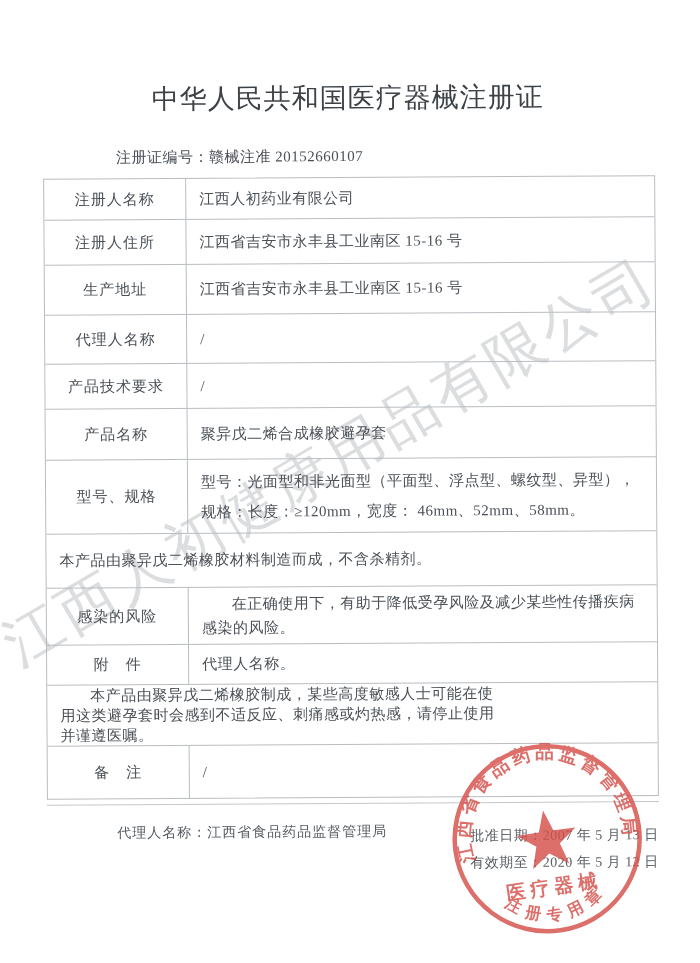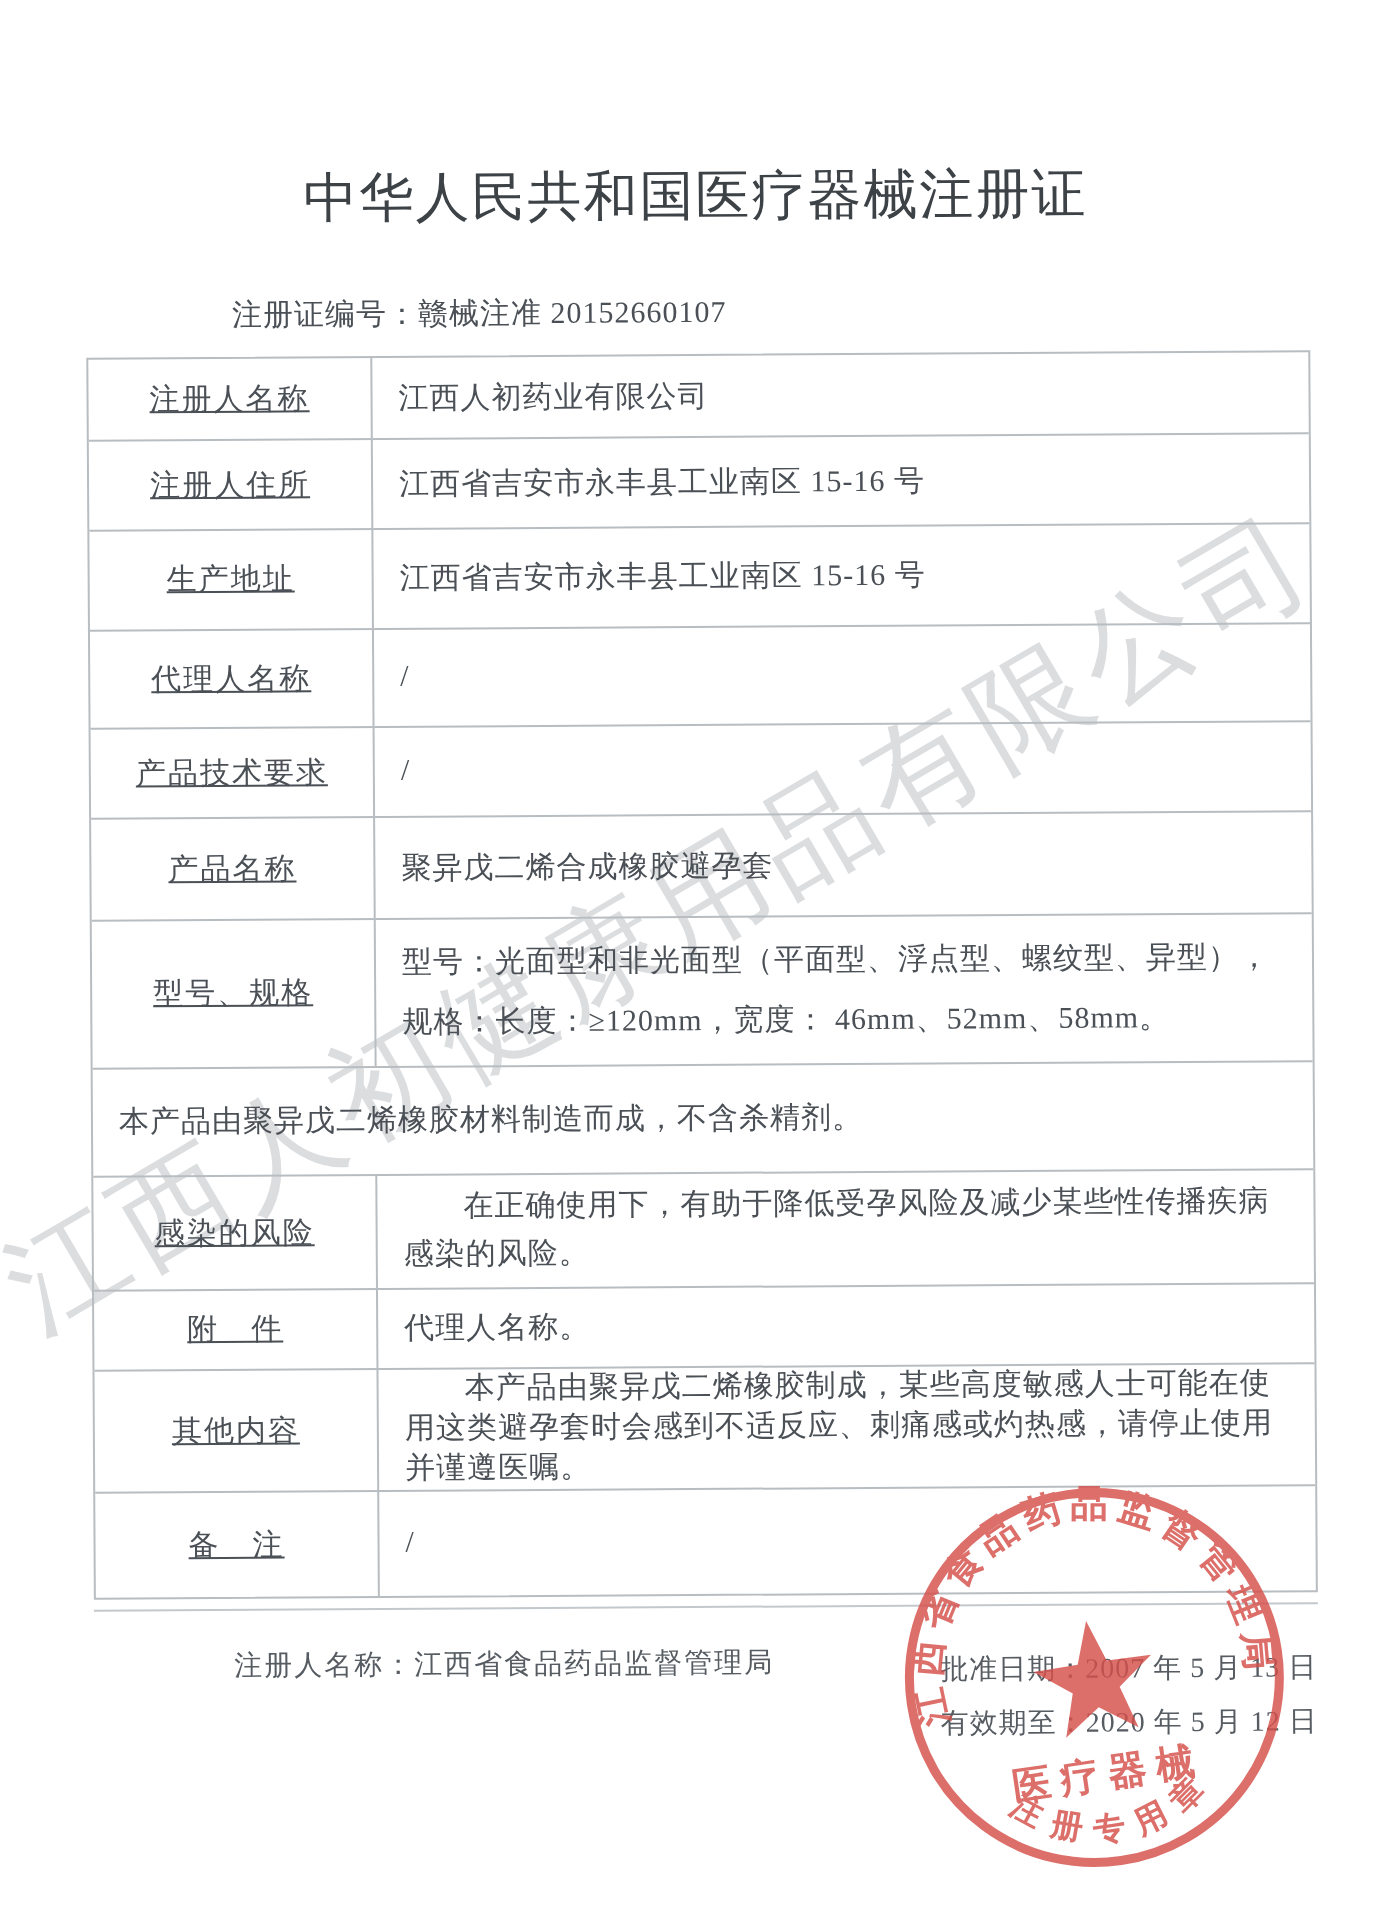--- a/index.html
+++ b/index.html
@@ -45,21 +45,20 @@
     z-index:2;
   }
   .trow{ display:flex; border-bottom:1px solid #b8bdc1; }
   .trow:last-child{ border-bottom:none; }
   .tlabel{
     width:142px; flex:0 0 142px;
     display:flex; align-items:center; justify-content:center;
     border-right:1px solid #b8bdc1;
     font-size:15px; letter-spacing:1px; color:#4a5056;
     text-align:center;
-    text-decoration:underline;
   }
   .tval{
     flex:1 1 auto;
     display:flex; align-items:center;
     padding-left:13px; padding-right:6px;
     font-size:15px; color:#4a5056;
     letter-spacing:0.5px;
   }
   .tval > span{ white-space:pre-line; }
   .r1{height:41px}.r2{height:45px}.r3{height:50px}.r4{height:49px}
@@ -165,38 +164,37 @@
 感染的风险。</span>
         </div>
     </div>
     <div class="trow r10">
       <div class="tlabel">附　件</div>
       <div class="tval">
           <span>代理人名称。</span>
         </div>
     </div>
     <div class="trow r11">
-      <div class="tlabel">其他内容</div>
       <div class="tval">
           <span>本产品由聚异戊二烯橡胶制成，某些高度敏感人士可能在使
 用这类避孕套时会感到不适反应、刺痛感或灼热感，请停止使用
 并谨遵医嘱。</span>
         </div>
     </div>
     <div class="trow r12">
       <div class="tlabel">备　注</div>
       <div class="tval">
           <span>/</span>
         </div>
     </div>
   </div>
   <div class="bottom-rule"></div>
 
   <div class="footer-left">
-    <span>注册人名称：</span><span>江西省食品药品监督管理局</span>
+    <span>代理人名称：</span><span>江西省食品药品监督管理局</span>
   </div>
 
   <div class="footer-right">
     <div>
       <span>批准日期：</span><span>2007 年 5 月 13 日</span>
     </div>
     <div>
       <span>有效期至：</span><span>2020 年 5 月 12 日</span>
     </div>
   </div>

